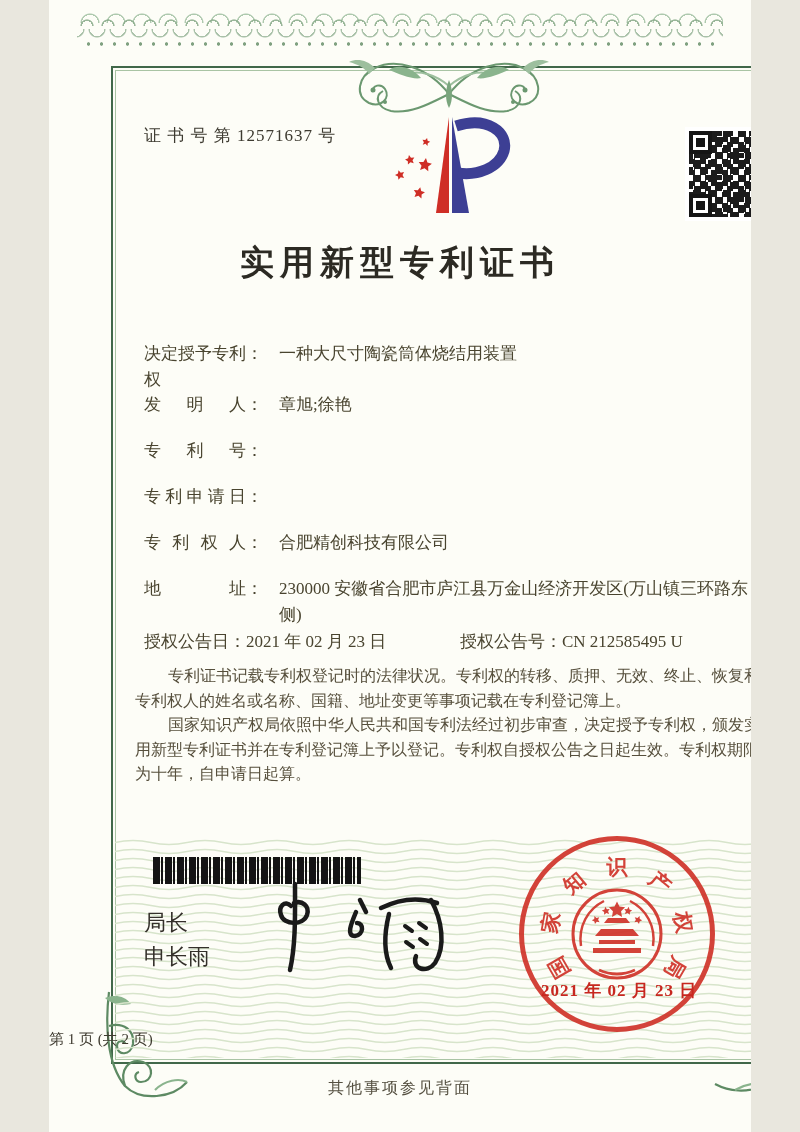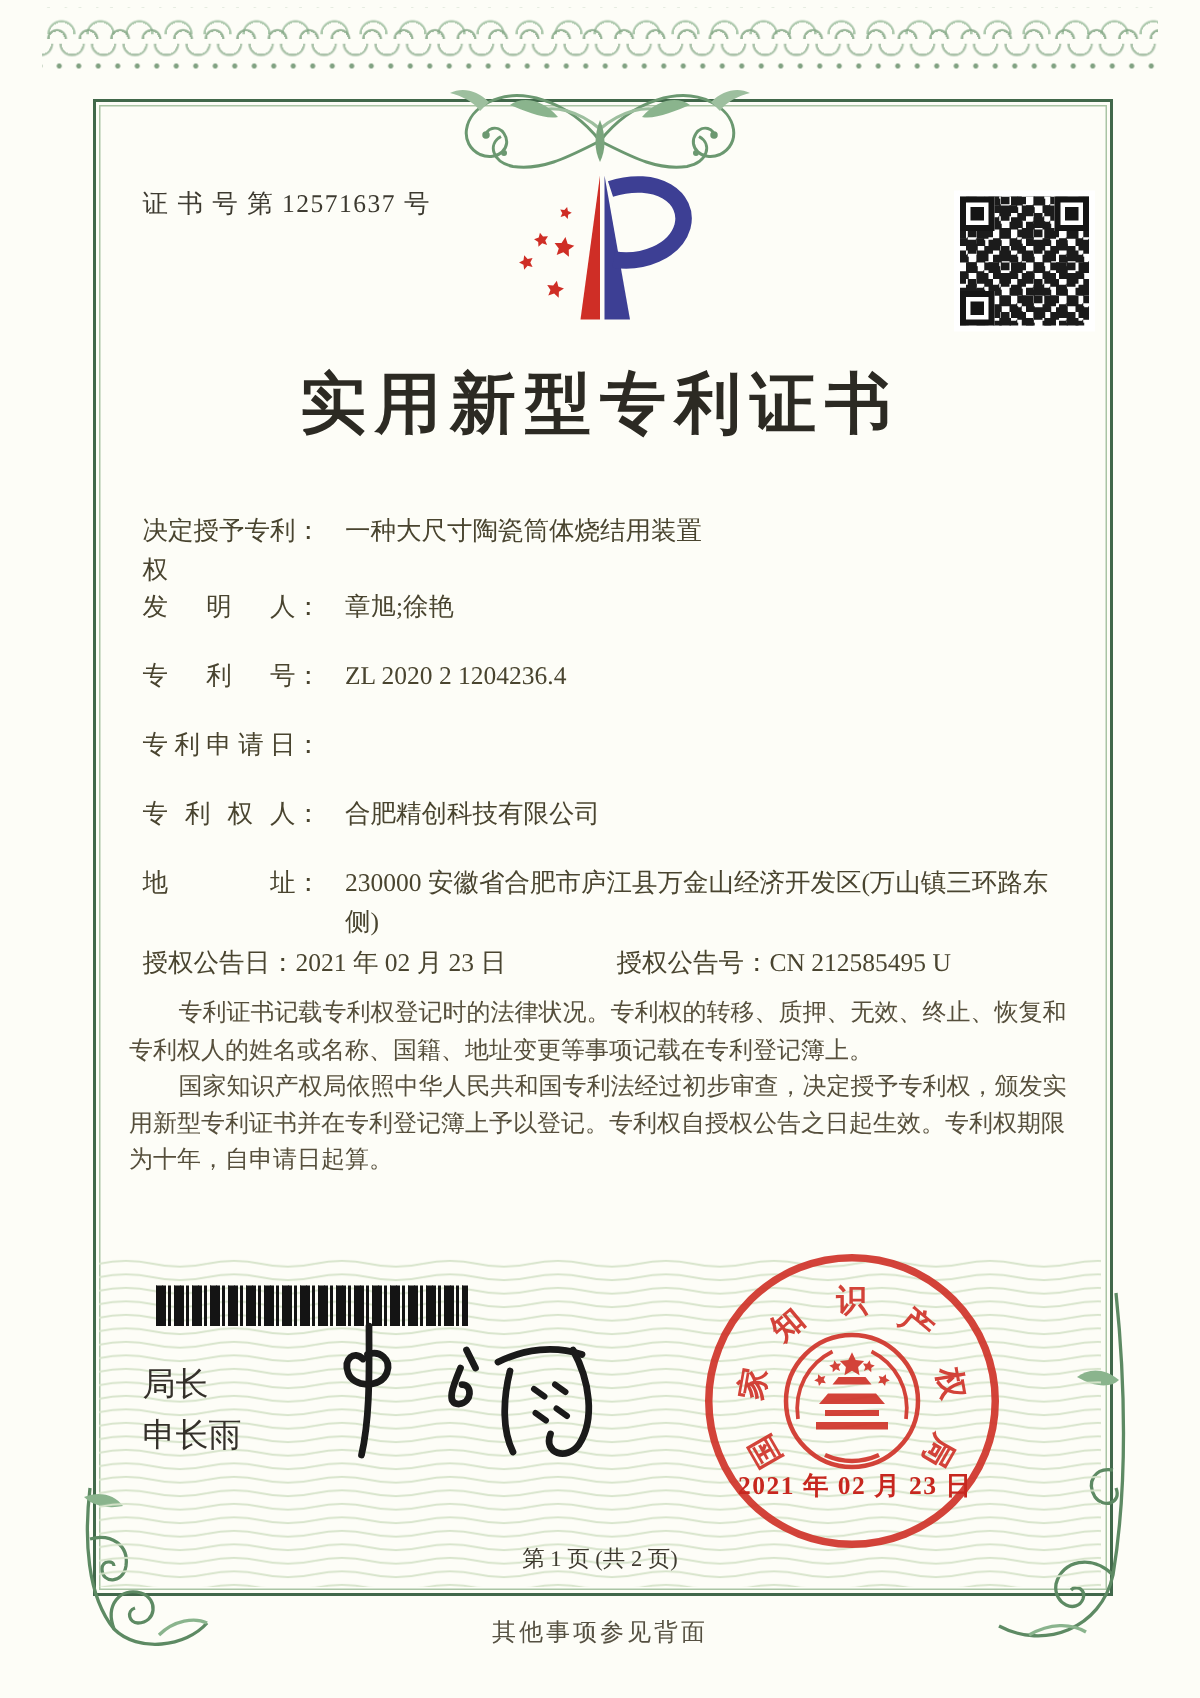--- a/index.html
+++ b/index.html
@@ -1,16 +1,16 @@
 <!DOCTYPE html>
 <html><head>
 <meta charset="utf-8">
 <style>
   html,body{margin:0;padding:0;background:#e9e7de;}
-  #page{position:relative;width:800px;height:1132px;margin:0 auto;background:#fdfdf7;
+  #page{position:relative;width:702px;height:1132px;margin:0 auto;background:#fdfdf7;
         font-family:"Liberation Serif","DejaVu Serif",serif;color:#46412f;overflow:hidden;}
 
   
   .lace{position:absolute;left:28px;right:28px;top:5px;height:42px;opacity:.9;
     background:
       radial-gradient(circle at 10px 21px, rgba(122,160,124,0) 5px, rgba(122,160,124,.85) 5px 6.2px, rgba(122,160,124,0) 7px) 0 0/21px 21px repeat-x,
       radial-gradient(circle at 10px 0px, rgba(122,160,124,0) 7px, rgba(122,160,124,.7) 7px 8px, rgba(122,160,124,0) 9px) 10px 24px/21px 20px repeat-x,
       radial-gradient(circle at 13px 26px, rgba(143,180,145,0) 8px, rgba(143,180,145,.8) 8px 9px, rgba(143,180,145,0) 10px) 0 -8px/26px 26px repeat-x,
       radial-gradient(circle, rgba(100,140,102,.9) 1.4px, rgba(0,0,0,0) 2px) 5px 36px/13px 6px repeat-x;}
 
@@ -25,21 +25,21 @@
   .logo{position:absolute;left:336px;top:114px;width:132px;height:104px;}
   .qr{position:absolute;left:636px;top:127px;width:94px;height:94px;background:#fff;}
   .qr-pat{position:absolute;inset:4px;
     background:
       conic-gradient(#1b1b1b 25%, rgba(0,0,0,0) 0 50%, #1b1b1b 0 75%, rgba(0,0,0,0) 0) 0 0/11px 11px,
       conic-gradient(#1b1b1b 25%, rgba(0,0,0,0) 0 50%, #1b1b1b 0 75%, rgba(0,0,0,0) 0) 4px 6px/15px 15px;}
   .qf{position:absolute;width:15px;height:15px;border:4px solid #151515;background:#fff;}
   .qf::after{content:"";position:absolute;inset:3px;background:#151515;}
   .qf.tl{left:4px;top:4px}.qf.tr{right:4px;top:4px}.qf.bl{left:4px;bottom:4px}
 
-  .title{position:absolute;left:0;right:0;top:240px;text-align:center;font-size:44px;font-weight:bold;
+  .title{position:absolute;left:0;right:0;top:240px;text-align:center;font-size:34px;font-weight:bold;
          letter-spacing:6px;color:#2c2a23;font-family:Liberation Mono, monospace;}
 
   
   .row{position:absolute;left:95px;width:612px;display:flex;align-items:flex-start;font-size:17px;line-height:26px;color:#49442f;}
   .lab{display:inline-block;width:102px;text-align:justify;text-align-last:justify;flex:none;}
   .col{flex:none;}
   .val{flex:1;margin-left:16px;}
   .grant{position:absolute;left:95px;width:640px;font-size:17px;color:#49442f;}
   .grant .g2{position:absolute;left:305px;top:0;margin-left:11px;}
 
@@ -59,21 +59,21 @@
   .signature{position:absolute;left:212px;top:872px;z-index:2;}
 
   .seal{position:absolute;left:470px;top:836px;width:186px;height:186px;z-index:3;
         border:5px solid #d0352b;border-radius:50%;opacity:.93;}
   .seal-ch{position:absolute;left:50%;top:50%;width:26px;height:26px;margin:-13px 0 0 -13px;
            text-align:center;font-size:21px;font-weight:bold;color:#d0352b;line-height:26px;
            transform:rotate(var(--a)) translateY(-67px);}
   .seal-emblem{position:absolute;left:50%;top:50%;transform:translate(-50%,-50%);}
   .seal-date{position:absolute;left:492px;top:979px;z-index:4;font-size:17px;font-weight:bold;color:#c7271f;letter-spacing:1px;}
 
-  .page-info{position:absolute;left:0;right:0;top:1030px;text-align:center;font-size:15px;color:#3f3b30;z-index:2;}
+  .page-info{position:absolute;left:0;right:0;top:1030px;text-align:left;font-size:15px;color:#3f3b30;z-index:2;}
   .footer-note{position:absolute;left:0;right:0;top:1078px;text-align:center;font-size:16px;letter-spacing:2px;color:#555041;}
 </style>
 </head>
 <body>
 
 <div id="page">
 
   <div class="lace"></div>
 
   <div class="frame"></div>
@@ -146,21 +146,20 @@
     <span class="val">一种大尺寸陶瓷筒体烧结用装置</span>
   </div>
   <div class="row" style="top:392px">
     <span class="lab">发明人</span>
       <span class="col">：</span>
     <span class="val">章旭;徐艳</span>
   </div>
   <div class="row" style="top:438px">
     <span class="lab">专利号</span>
       <span class="col">：</span>
-    <span class="val">ZL 2020 2 1204236.4</span>
   </div>
   <div class="row" style="top:484px">
     <span class="lab">专利申请日</span>
       <span class="col">：</span>
   </div>
   <div class="row" style="top:530px">
     <span class="lab">专利权人</span>
       <span class="col">：</span>
     <span class="val">合肥精创科技有限公司</span>
   </div>

